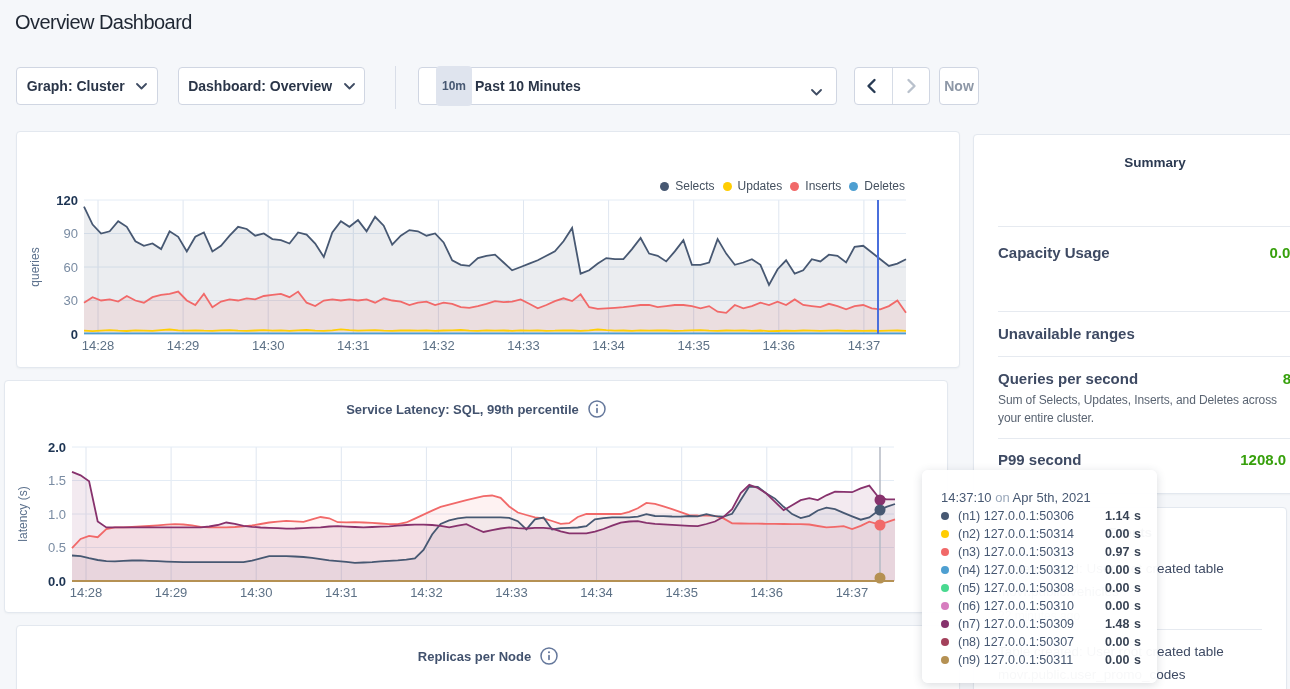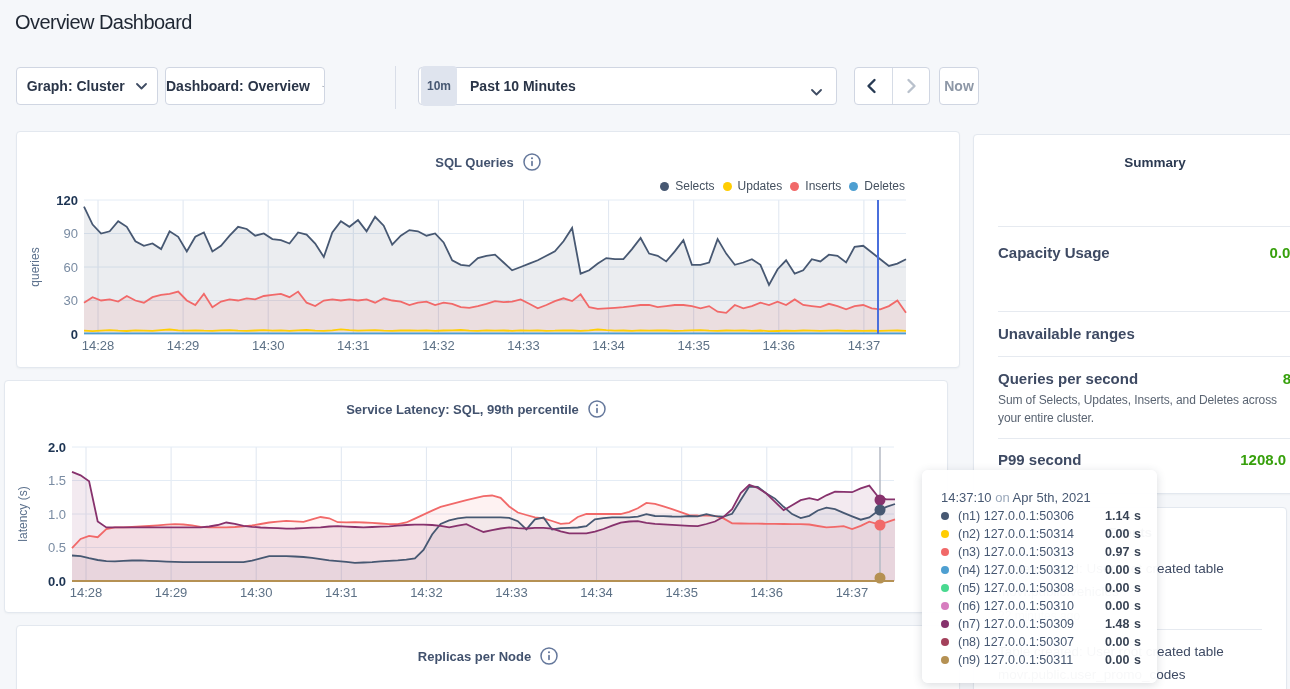--- a/index.html
+++ b/index.html
@@ -23,47 +23,42 @@
 .tdot{display:inline-block;width:8px;height:8px;border-radius:50%;margin-right:9px;vertical-align:0px}
 .tval{position:absolute;left:164px;font-weight:bold;color:#394455}
 .tunit{position:absolute;left:193px;color:#394455;font-weight:bold}
 .erow{position:absolute;left:24px;font-size:13.5px;color:#3e4a63;line-height:23px}
 </style></head><body>
 <h1>Overview Dashboard</h1>
 
 <div class="btn" style="left:16px;width:142px">Graph:&nbsp;Cluster&nbsp;&nbsp;&nbsp;<svg width="11" height="7" viewBox="0 0 11 7">
       <polyline points="1,1 5.5,5.5 10,1" fill="none" stroke="#3f4c63" stroke-width="1.8" stroke-linecap="round" stroke-linejoin="round"></polyline>
     </svg></div>
-<div class="btn" style="left:165px;width:160px">Dashboard:&nbsp;Overview&nbsp;&nbsp;&nbsp;<svg width="11" height="7" viewBox="0 0 11 7">
+<div class="btn" style="left:178px;width:187px">Dashboard:&nbsp;Overview&nbsp;&nbsp;&nbsp;<svg width="11" height="7" viewBox="0 0 11 7">
       <polyline points="1,1 5.5,5.5 10,1" fill="none" stroke="#3f4c63" stroke-width="1.8" stroke-linecap="round" stroke-linejoin="round"></polyline>
     </svg></div>
 <div class="abs" style="left:395px;top:66px;width:1px;height:43px;background:#d9dee8"></div>
 <div class="btn" style="left:418px;width:419px;justify-content:flex-start">
-  <span style="margin-left:2px;background:#dfe4ee;border-radius:4px;padding:13px 6px;font-size:12px;color:#475872">10m</span>
-  <span style="margin-left:13px">Past 10 Minutes</span>
+  <span style="margin-left:17px;background:#dfe4ee;border-radius:4px;padding:13px 6px;font-size:12px;color:#475872">10m</span>
+  <span style="margin-left:3px">Past 10 Minutes</span>
   <span style="position:absolute;right:14px;top:15px"><svg width="11" height="7" viewBox="0 0 11 7">
         <polyline points="1,1 5.5,5.5 10,1" fill="none" stroke="#3f4c63" stroke-width="1.8" stroke-linecap="round" stroke-linejoin="round"></polyline>
       </svg></span>
 </div>
 <div class="btn" style="left:854px;width:76px"></div>
 <div class="abs" style="left:892px;top:68px;width:1px;height:36px;background:#d6dce6"></div>
 <svg class="abs" style="left:864px;top:78px" width="16" height="16" viewBox="0 0 16 16">
     <polyline points="10.5,2 4.5,8 10.5,14" fill="none" stroke="#273a53" stroke-width="2.4" stroke-linecap="round" stroke-linejoin="round"></polyline>
   </svg>
 <svg class="abs" style="left:903px;top:78px" width="16" height="16" viewBox="0 0 16 16">
     <polyline points="5.5,2 11.5,8 5.5,14" fill="none" stroke="#b9c1cc" stroke-width="2.4" stroke-linecap="round" stroke-linejoin="round"></polyline>
   </svg>
 <div class="btn" style="left:939px;width:40px;color:#8d97a6">Now</div>
 
 <div class="panel" style="left:16px;top:131px;width:944px;height:237px">
-  <div class="ctitle" style="top:21px">SQL Queries<span class="info"><svg width="18" height="18" viewBox="0 0 18 18">
-          <circle cx="9" cy="9" r="8" fill="none" stroke="#64779b" stroke-width="1.5"></circle>
-          <rect x="8.15" y="7.8" width="1.7" height="5.4" rx="0.85" fill="#64779b"></rect>
-          <circle cx="9" cy="5.2" r="1.05" fill="#64779b"></circle>
-        </svg></span></div>
   <div class="legend"><span class="litem"><span class="ldot" style="background:#475872"></span>Selects</span><span class="litem"><span class="ldot" style="background:#FFCD02"></span>Updates</span><span class="litem"><span class="ldot" style="background:#F16969"></span>Inserts</span><span class="litem"><span class="ldot" style="background:#4E9FD1"></span>Deletes</span></div>
   <svg width="944" height="237" style="position:absolute;left:0;top:0">
 <line x1="81.0" y1="68" x2="81.0" y2="202" stroke="#dfe6f0" stroke-width="1"></line>
 <line x1="166.1" y1="68" x2="166.1" y2="202" stroke="#dfe6f0" stroke-width="1"></line>
 <line x1="251.2" y1="68" x2="251.2" y2="202" stroke="#dfe6f0" stroke-width="1"></line>
 <line x1="336.3" y1="68" x2="336.3" y2="202" stroke="#dfe6f0" stroke-width="1"></line>
 <line x1="421.4" y1="68" x2="421.4" y2="202" stroke="#dfe6f0" stroke-width="1"></line>
 <line x1="506.5" y1="68" x2="506.5" y2="202" stroke="#dfe6f0" stroke-width="1"></line>
 <line x1="591.6" y1="68" x2="591.6" y2="202" stroke="#dfe6f0" stroke-width="1"></line>
 <line x1="676.7" y1="68" x2="676.7" y2="202" stroke="#dfe6f0" stroke-width="1"></line>

